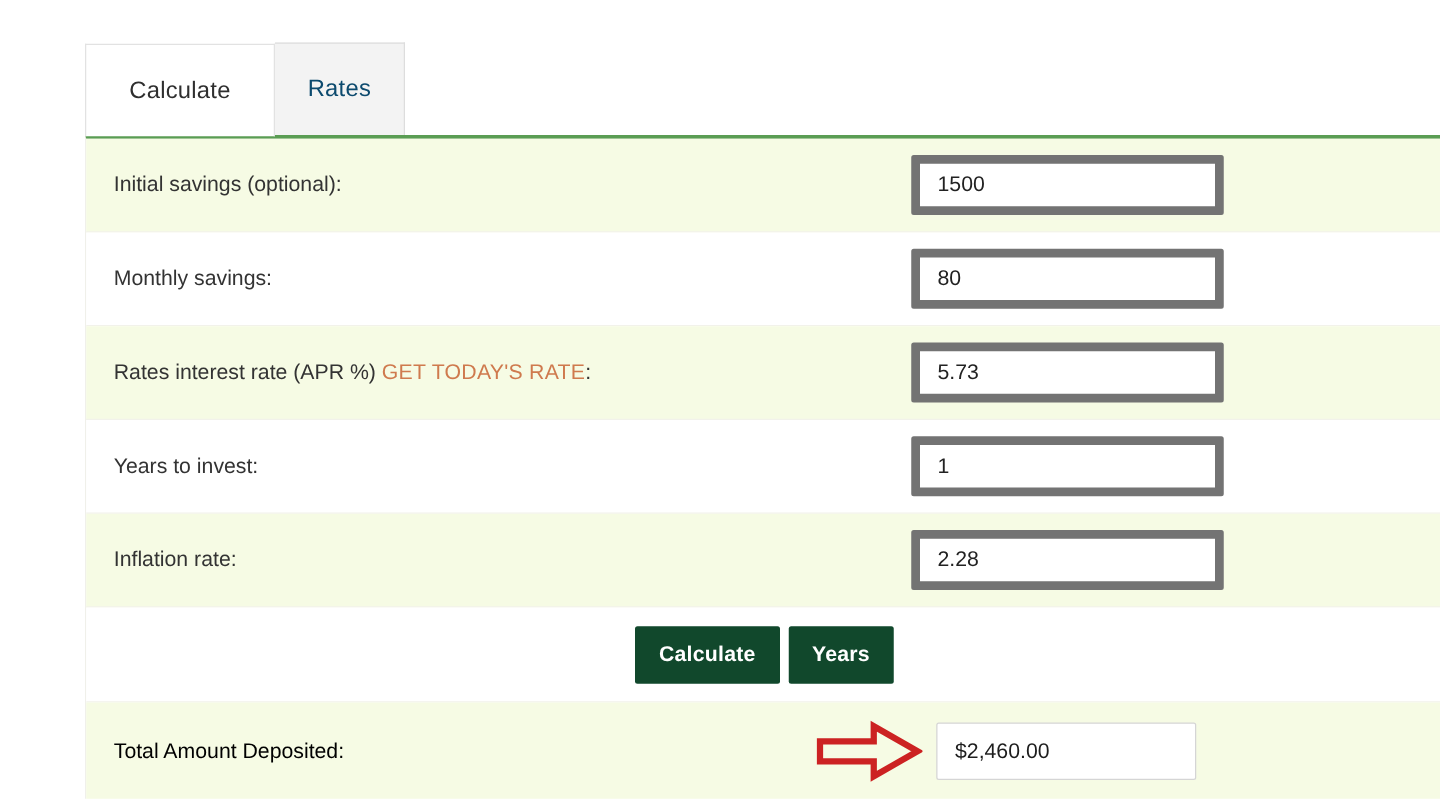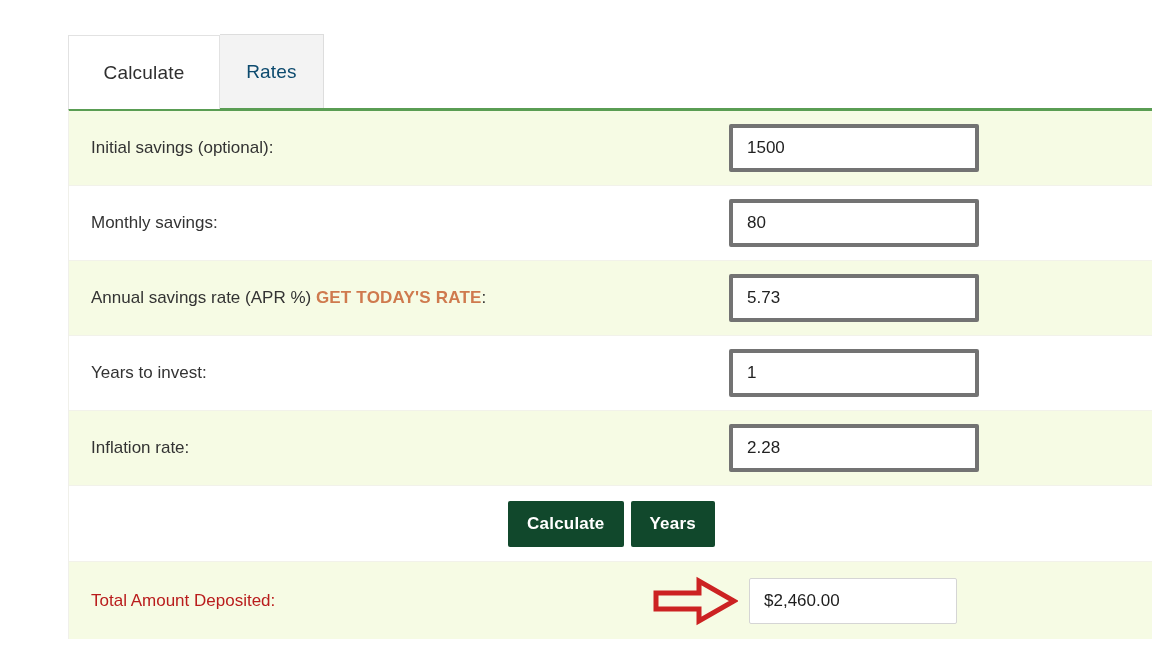--- a/index.html
+++ b/index.html
@@ -85,41 +85,41 @@
 
   .cell-label {
     flex: 0 0 660px;
     padding-left: 22px;
     font-size: 17px;
     color: #333333;
     line-height: 1.3;
   }
   .rate-link {
     color: #cf7a4e;
-    font-weight: bold;
+    font-weight: normal;
     letter-spacing: .2px;
     cursor: pointer;
     text-decoration: none;
   }
 
   .cell-field {
     flex: 1 1 auto;
     display: flex;
     align-items: center;
     padding-right: 26px;
   }
 
   .text-input {
     width: 250px;
     height: 48px;
     padding: 0 14px;
     font-size: 17px;
     color: #222222;
     background: #ffffff;
-    border: 4px solid #737373;
+    border: 7px solid #737373;
     border-radius: 2px;
     outline: none;
     font-family: "Liberation Sans", sans-serif;
   }
 
   
   .row-buttons {
     background: #ffffff;
     justify-content: center;
     min-height: 76px;
@@ -142,21 +142,21 @@
   
   .row-result {
     background: #f6fbe4;
     min-height: 77px;
     border-bottom: none;
   }
   .cell-result-label {
     flex: 0 0 580px;
     padding-left: 22px;
     font-size: 17px;
-    color: #b91c1c;
+    color: #000000;
   }
   .cell-result-field {
     flex: 1 1 auto;
     display: flex;
     align-items: center;
     gap: 8px;
     padding-right: 26px;
   }
   .arrow-wrap {
     width: 92px;
@@ -205,21 +205,21 @@
       </div>
 
       <div class="row row-plain">
         <div class="cell-label">Monthly savings:</div>
         <div class="cell-field">
           <input class="text-input" type="text" value="80" style="">
         </div>
       </div>
 
       <div class="row row-alt">
-        <div class="cell-label"><span>Annual savings rate (APR %) </span><a class="rate-link" href="#">GET TODAY'S RATE</a><span>:</span></div>
+        <div class="cell-label"><span>Rates interest rate (APR %) </span><a class="rate-link" href="#">GET TODAY'S RATE</a><span>:</span></div>
         <div class="cell-field">
           <input class="text-input" type="text" value="5.73" style="">
         </div>
       </div>
 
       <div class="row row-plain">
         <div class="cell-label">Years to invest:</div>
         <div class="cell-field">
           <input class="text-input" type="text" value="1" style="">
         </div>

